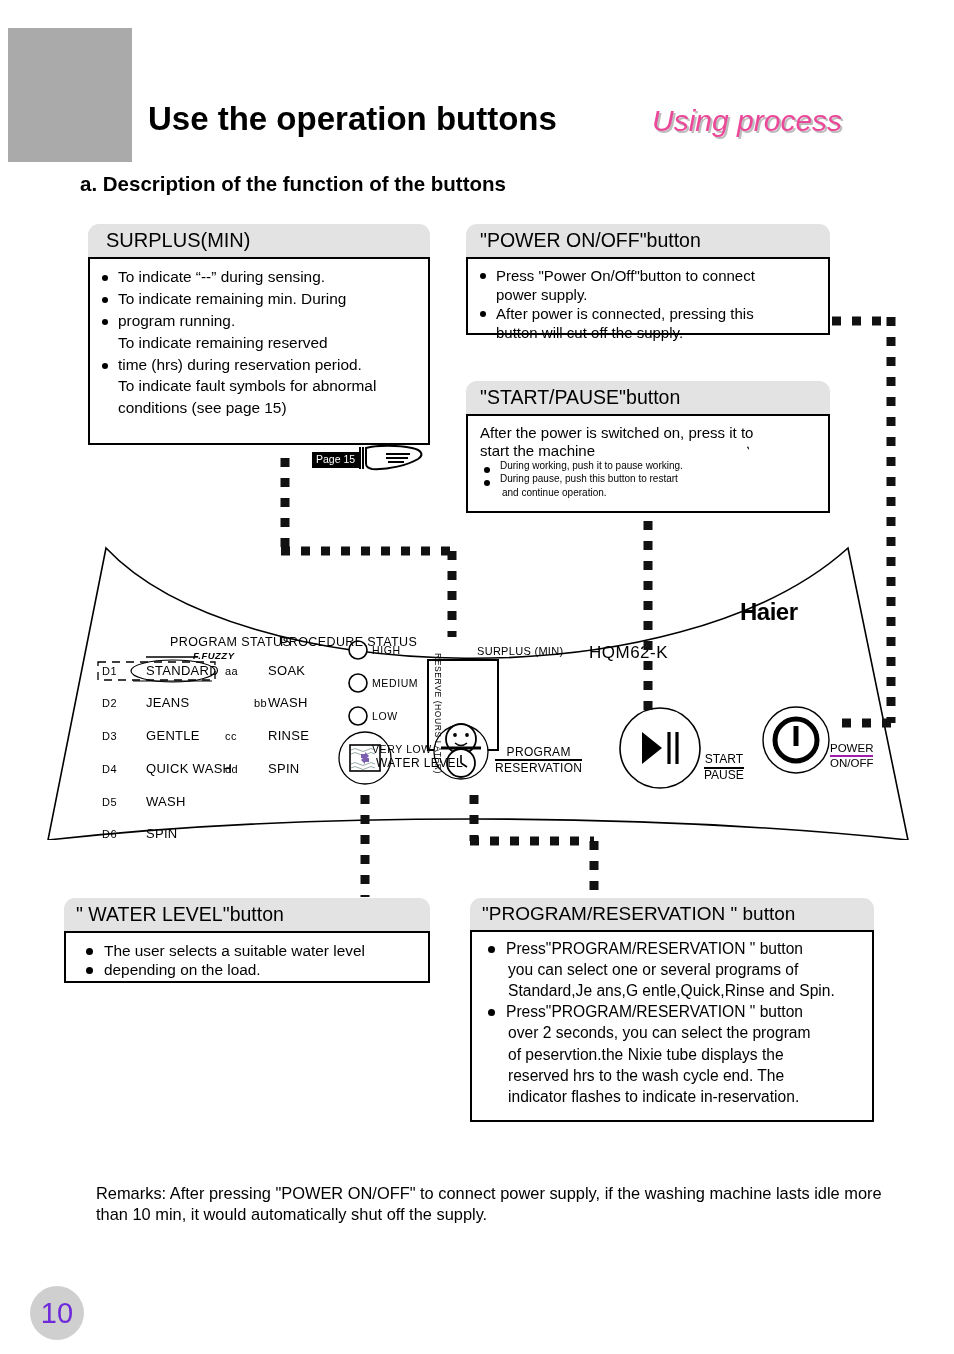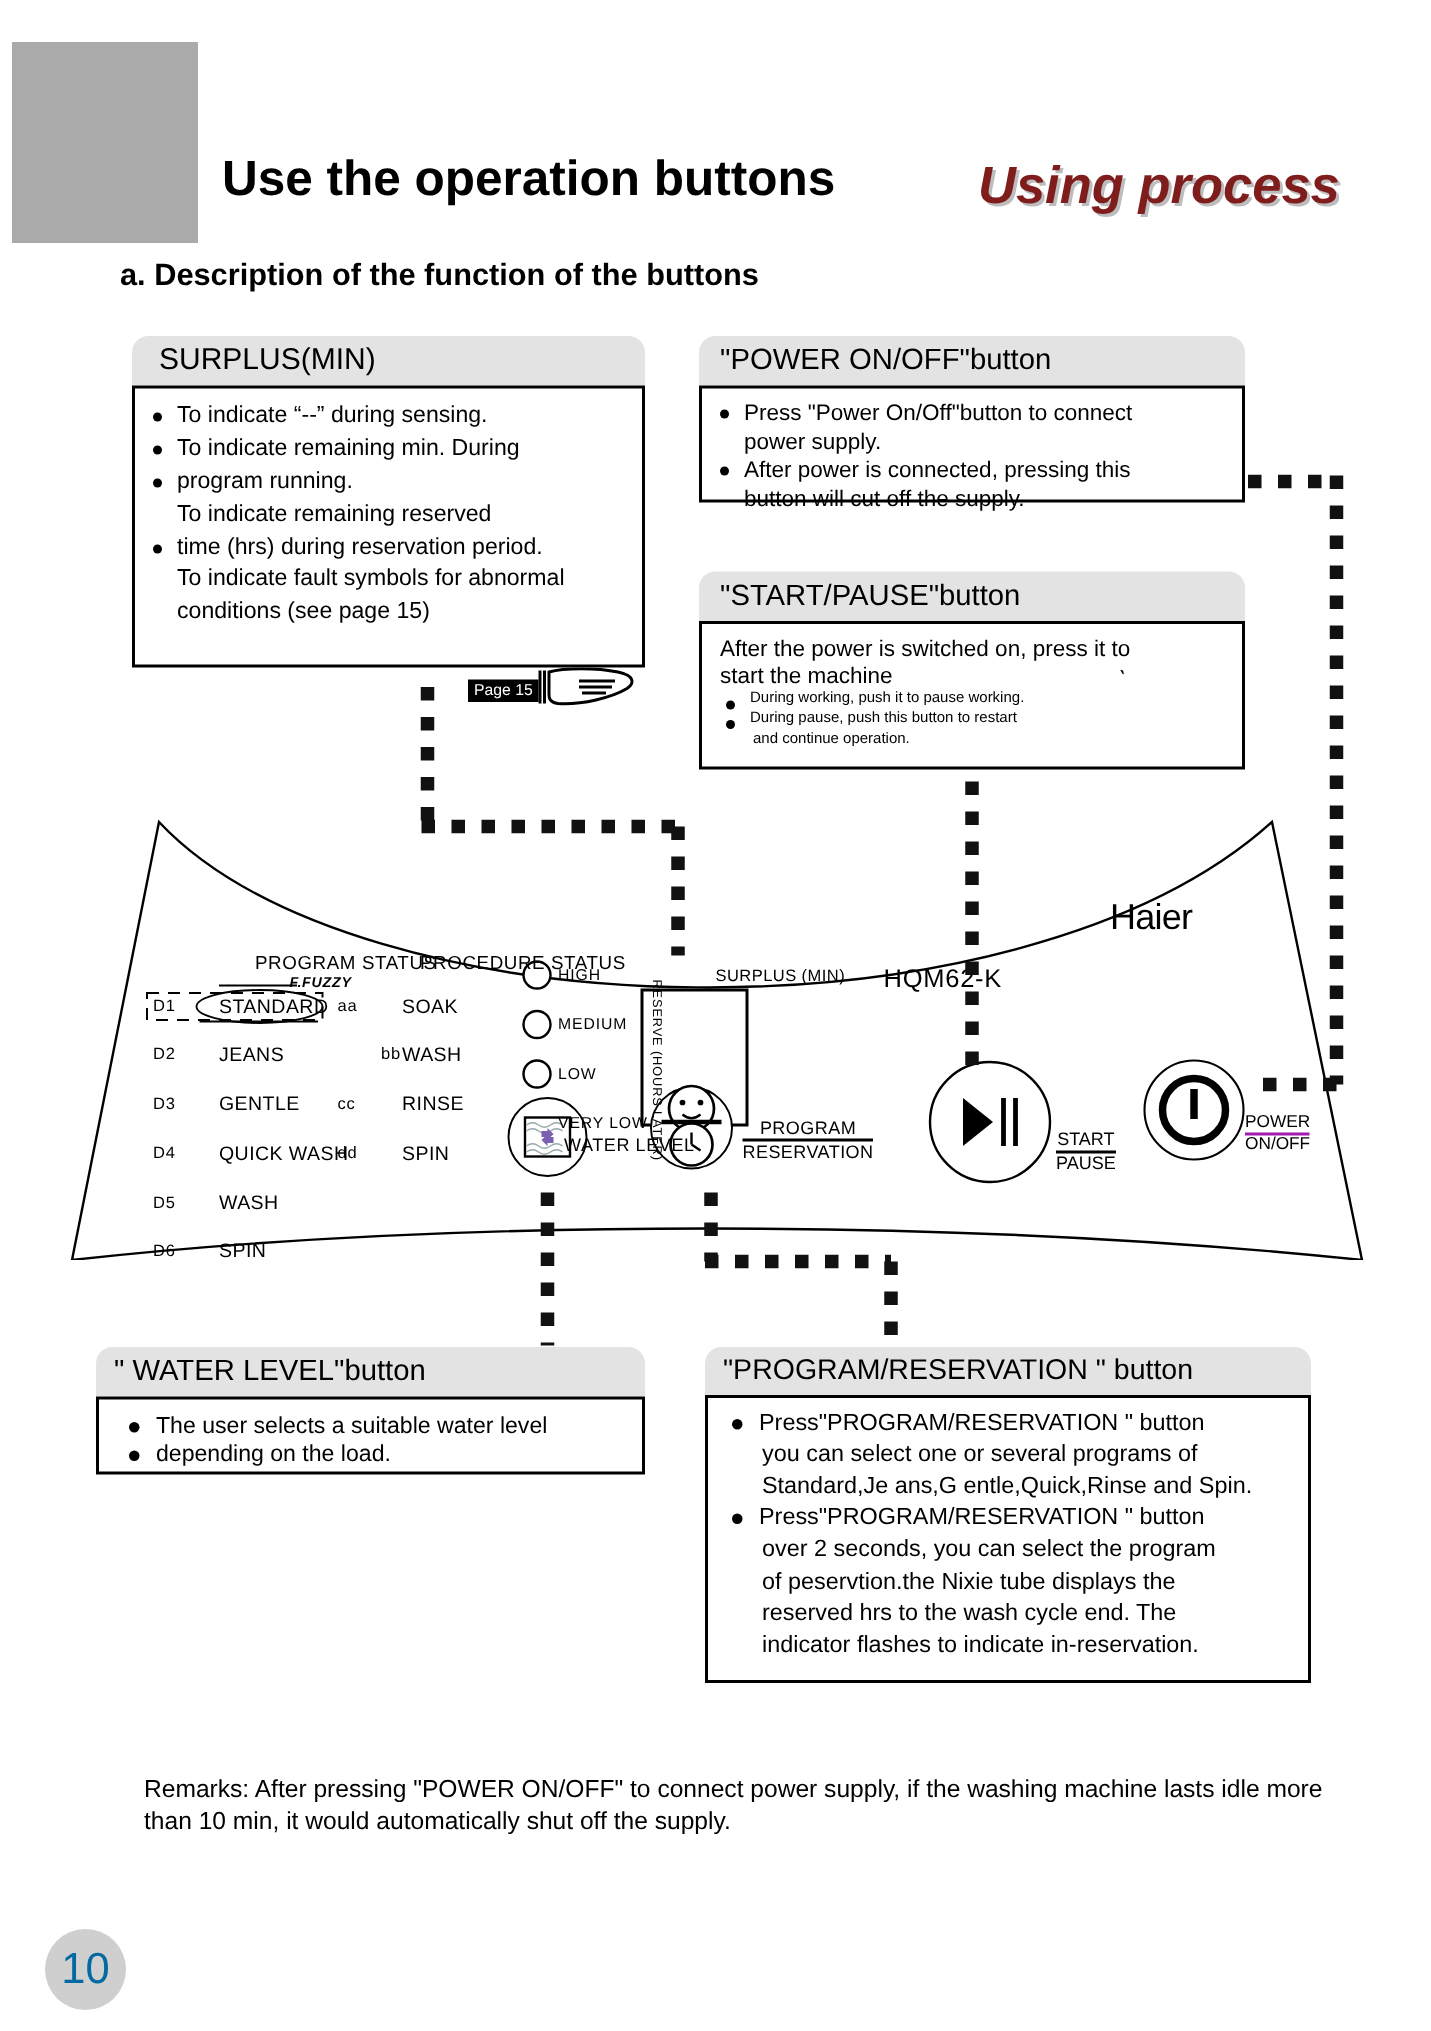--- a/index.html
+++ b/index.html
@@ -6,22 +6,22 @@
   body{
     width:954px;height:1354px;position:relative;background:#ffffff;
     font-family:"Liberation Sans", sans-serif;color:#000;overflow:hidden;
   }
   .page{position:absolute;left:0;top:0;width:954px;height:1060px;}
 
   
   .hdr-block{position:absolute;left:8px;top:28px;width:124px;height:134px;background:#aaaaaa;}
   .hdr-title{position:absolute;left:148px;top:100px;font-size:33px;font-weight:bold;
              letter-spacing:0px;white-space:nowrap;}
-  .hdr-sub{position:absolute;left:652px;top:104px;font-size:35px;font-weight:bold;font-style:italic;
-           white-space:nowrap;color:#7f1d1d;text-shadow:2px 2px 0 #bdbdbd;}
+  .hdr-sub{position:absolute;left:652px;top:104px;font-size:30px;font-weight:normal;font-style:italic;
+           white-space:nowrap;color:#ec4899;text-shadow:2px 2px 0 #bdbdbd;}
   .sec-a{position:absolute;left:80px;top:172px;font-size:20.5px;font-weight:bold;white-space:nowrap;}
 
   
   .callout{position:absolute;}
   .callout .cap{
     background:#e3e3e3;border-top-left-radius:11px;border-top-right-radius:11px;
     padding:5px 14px 5px 14px;font-size:19px;white-space:nowrap;box-sizing:border-box;
   }
   .callout .body{
     border:2.5px solid #000;background:#fff;box-sizing:border-box;padding:7px 10px 8px 10px;
@@ -75,39 +75,39 @@
   #box-prog ul.bl li{font-size:15.6px;line-height:1.29;padding-left:24px;}
   #box-prog ul.bl li.b::before{left:6px;top:7px;width:7px;height:7px;}
   #box-prog ul.bl li.cont{padding-left:26px;}
 
   
   .remarks{position:absolute;left:96px;top:1183px;width:822px;font-size:16.4px;line-height:1.28;}
 
   
   .pgnum{position:absolute;left:30px;top:1286px;width:54px;height:54px;border-radius:50%;
          background:#cfcfcf;display:flex;align-items:center;justify-content:center;
-         font-size:29px;color:#0369a1;}
+         font-size:29px;color:#6d28d9;}
 
   
   .panel{position:absolute;left:40px;top:540px;width:880px;height:300px;}
   .panel svg{position:absolute;left:0;top:0;}
   .panel .lbl{position:absolute;white-space:nowrap;}
 
   .t-prog{left:130px;top:95px;font-size:12.5px;letter-spacing:.4px;}
   .t-proc{left:240px;top:95px;font-size:12.5px;letter-spacing:.4px;}
   .t-fuzzy{left:153px;top:110px;font-size:9.5px;font-weight:bold;font-style:italic;letter-spacing:.5px;}
 
   .code{font-size:11px;letter-spacing:.5px;}
   .pname{font-size:13px;letter-spacing:.3px;}
 
   .wl-lbl{font-size:10.5px;letter-spacing:.6px;}
   .t-surplus{left:437px;top:105px;font-size:11px;letter-spacing:.3px;}
   .t-reserve{left:403px;top:113px;font-size:8.5px;letter-spacing:.6px;
              transform:rotate(90deg);transform-origin:left top;white-space:nowrap;}
-  .t-haier{left:700px;top:58px;font-size:24px;font-weight:normal;letter-spacing:-0.5px;text-align:center;}
+  .t-haier{left:700px;top:58px;font-size:24px;font-weight:bold;letter-spacing:-0.5px;text-align:center;}
   .t-model{left:549px;top:103px;font-size:17px;letter-spacing:.5px;}
   .t-waterlevel{left:336px;top:216px;font-size:12px;letter-spacing:.4px;}
   .t-prglabel{left:455px;top:205px;font-size:12px;letter-spacing:.3px;text-align:center;line-height:1.18;}
   .t-prglabel u{text-decoration:none;display:block;border-bottom:2px solid #000;padding-bottom:0px;}
   .t-startpause{left:664px;top:213px;font-size:12px;text-align:center;line-height:1.15;}
   .t-startpause u{text-decoration:none;display:block;border-bottom:2px solid #000;}
   .t-poweronoff{left:790px;top:202px;font-size:11.5px;text-align:center;line-height:1.15;}
   .t-poweronoff u{text-decoration:none;display:block;border-bottom:2px solid #a21caf;}
 
   

